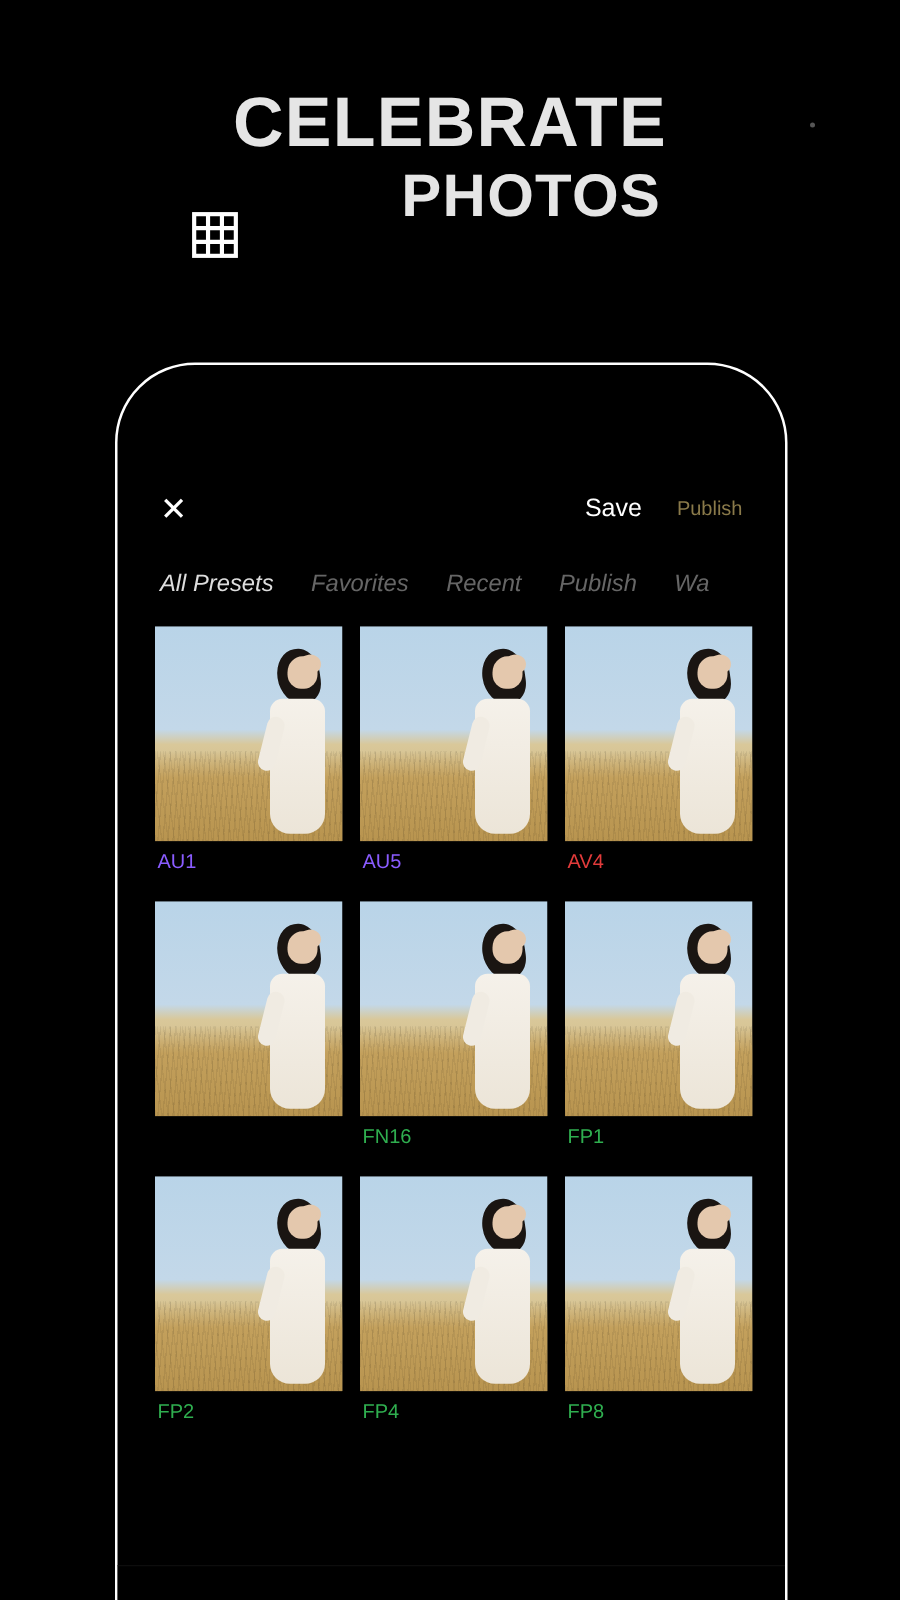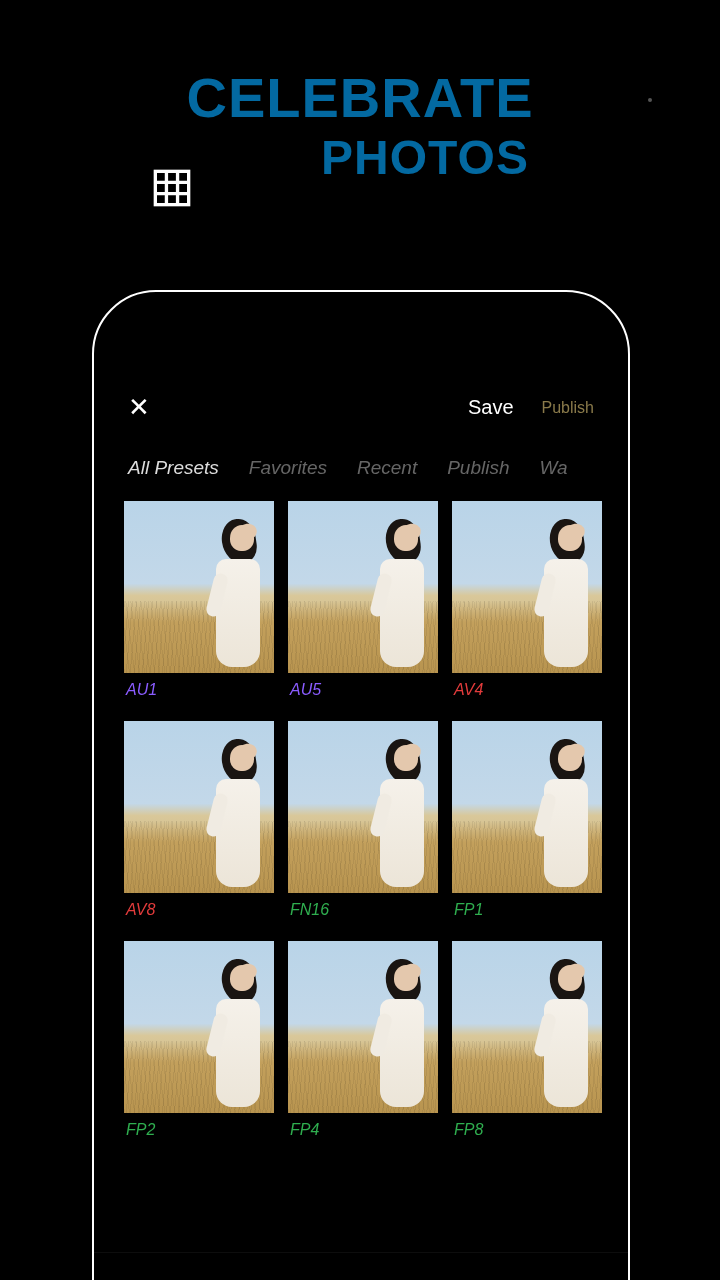--- a/index.html
+++ b/index.html
@@ -1,35 +1,35 @@
 <!DOCTYPE html>
 <html><head>
 <meta charset="utf-8">
 <style>
 *{margin:0;padding:0;box-sizing:border-box;}
 body{width:720px;height:1280px;background:#000;font-family:-apple-system,BlinkMacSystemFont,"Helvetica Neue",Arial,sans-serif;overflow:hidden;position:relative;}
-.hero{position:absolute;top:65px;left:0;right:0;text-align:center;color:#0369a1;}
+.hero{position:absolute;top:65px;left:0;right:0;text-align:center;color:#e5e5e5;}
 .hero .line1{font-size:56px;font-weight:600;letter-spacing:1px;}
 .hero .line2{font-size:48px;font-weight:700;letter-spacing:1px;margin-left:130px;}
 .grid-icon-top{position:absolute;top:168px;left:152px;}
 .grid-svg{width:40px;height:40px;}
 .dot{position:absolute;top:98px;right:68px;width:4px;height:4px;border-radius:50%;background:#555;}
 .phone{position:absolute;top:290px;left:92px;width:538px;height:1050px;border:2px solid #fff;border-radius:64px 64px 0 0;background:#000;overflow:hidden;padding-top:50px;}
 .screen{width:100%;height:100%;position:relative;}
 .topbar{display:flex;align-items:center;padding:50px 34px 18px 34px;}
 .close{color:#fff;font-size:26px;font-weight:300;cursor:pointer;}
 .topbar .sp{flex:1;}
 .save{color:#fff;font-size:20px;margin-right:28px;cursor:pointer;}
 .publish{color:#8a7a4a;font-size:16px;cursor:pointer;}
 .tabs{display:flex;gap:30px;padding:16px 0 18px 34px;overflow:hidden;white-space:nowrap;}
 .tab{font-size:19px;color:#666;cursor:pointer;font-style:italic;}
 .tab.active{color:#ddd;}
 .presets{padding:4px 30px 0 30px;}
 .row{display:flex;gap:14px;margin-bottom:10px;}
-.preset{width:150px;cursor:pointer;font-style:italic;}
+.preset{width:150px;cursor:pointer;}
 .thumb{width:150px;height:172px;position:relative;overflow:hidden;}
 .sky{position:absolute;inset:0;background:linear-gradient(180deg,#b9d4e8 0%,#c3d8e9 48%,#d9c89a 55%,#c9a968 100%);}
 .grass{position:absolute;left:0;right:0;bottom:0;height:72px;background:linear-gradient(180deg,rgba(196,162,92,0) 0%,#c3a05c 30%,#b8944f 100%);}
 .grass::before{content:"";position:absolute;inset:0;background:repeating-linear-gradient(95deg,rgba(0,0,0,0.07) 0 1px,transparent 1px 4px),repeating-linear-gradient(83deg,rgba(0,0,0,0.06) 0 1px,transparent 1px 5px);}
 .fig{position:absolute;left:53%;bottom:6px;width:60px;height:150px;}
 .head{position:absolute;top:8px;left:26px;width:24px;height:26px;border-radius:50% 50% 45% 45%;background:#e4c8ad;}
 .hair{position:absolute;top:2px;left:18px;width:34px;height:44px;border-radius:50% 50% 40% 55%;background:#1a1512;transform:rotate(-8deg);}
 .hair::after{content:"";position:absolute;top:6px;right:-2px;width:18px;height:16px;border-radius:50%;background:#e4c8ad;}
 .body{position:absolute;top:42px;left:12px;width:44px;height:108px;background:linear-gradient(180deg,#f5f1ea 0%,#ece5d8 100%);border-radius:10px 10px 16px 16px;}
 .arm{position:absolute;top:56px;left:6px;width:14px;height:44px;background:#f0ebe2;border-radius:8px;transform:rotate(14deg);}
@@ -125,21 +125,20 @@
             <div class="thumb">
               <div class="sky"></div>
               <div class="grass"></div>
               <div class="fig">
                 <div class="hair"></div>
                 <div class="head"></div>
                 <div class="body"></div>
                 <div class="arm"></div>
               </div>
             </div>
-            <div class="plabel c-red">AV8</div>
           </div>
           <div class="preset">
             <div class="thumb">
               <div class="sky"></div>
               <div class="grass"></div>
               <div class="fig">
                 <div class="hair"></div>
                 <div class="head"></div>
                 <div class="body"></div>
                 <div class="arm"></div>

